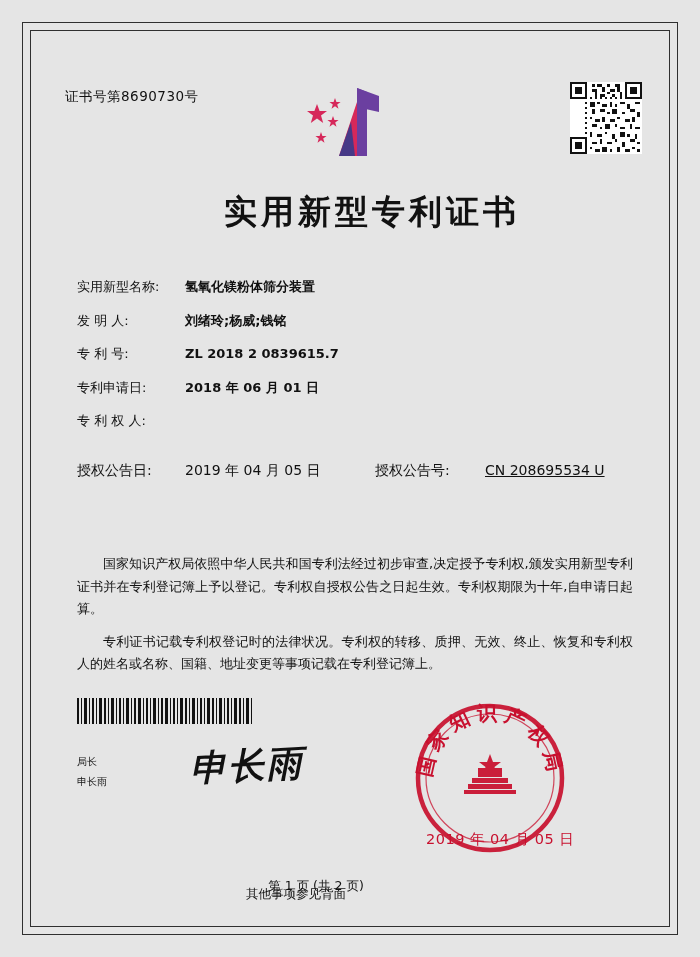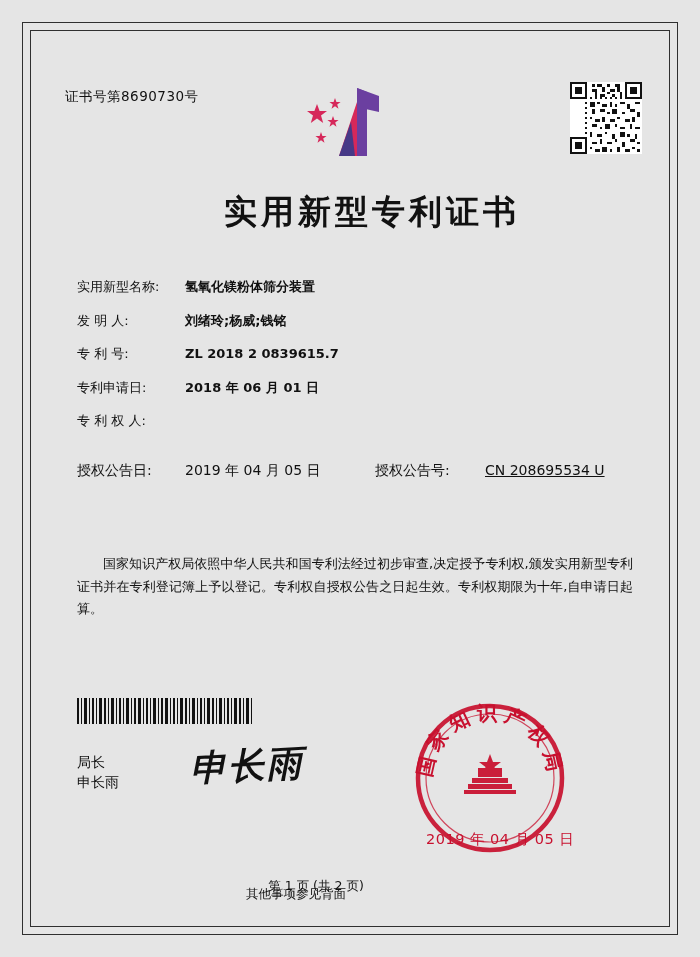--- a/index.html
+++ b/index.html
@@ -168,21 +168,21 @@
     top: 668px;
     width: 175px;
     height: 26px;
   }
 
   
   .sig-label {
     position: absolute;
     left: 47px;
     top: 722px;
-    font-size: 14px;
+    font-size: 10px;
     line-height: 20px;
     color: #111;
   }
   .sig-script {
     position: absolute;
     left: 160px;
     top: 712px;
     font-family: "DejaVu Serif", "Liberation Serif", serif;
     font-size: 36px;
     font-style: italic;
@@ -399,20 +399,21 @@
         <div class="dual-left">授权公告日:</div>
         <div class="dual-left-val">2019 年 04 月 05 日</div>
         <div class="dual-right-label">授权公告号:</div>
         <div class="dual-right-val">CN 208695534 U</div>
       </div>
 
     </div>
 
     <div class="paragraphs">
       <p>国家知识产权局依照中华人民共和国专利法经过初步审查,决定授予专利权,颁发实用新型专利证书并在专利登记簿上予以登记。专利权自授权公告之日起生效。专利权期限为十年,自申请日起算。</p>
+      <p>专利证书记载专利权登记时的法律状况。专利权的转移、质押、无效、终止、恢复和专利权人的姓名或名称、国籍、地址变更等事项记载在专利登记簿上。</p>
     </div>
 
     <div class="barcode">
       <svg viewBox="0 0 175 26" width="175" height="26" xmlns="http://www.w3.org/2000/svg" shape-rendering="crispEdges">
         <g fill="#111111">
           <rect x="0" y="0" width="2" height="26"></rect>
             <rect x="4" y="0" width="1" height="26"></rect>
           <rect x="7" y="0" width="3" height="26"></rect>
             <rect x="12" y="0" width="1" height="26"></rect>
           <rect x="15" y="0" width="2" height="26"></rect>

